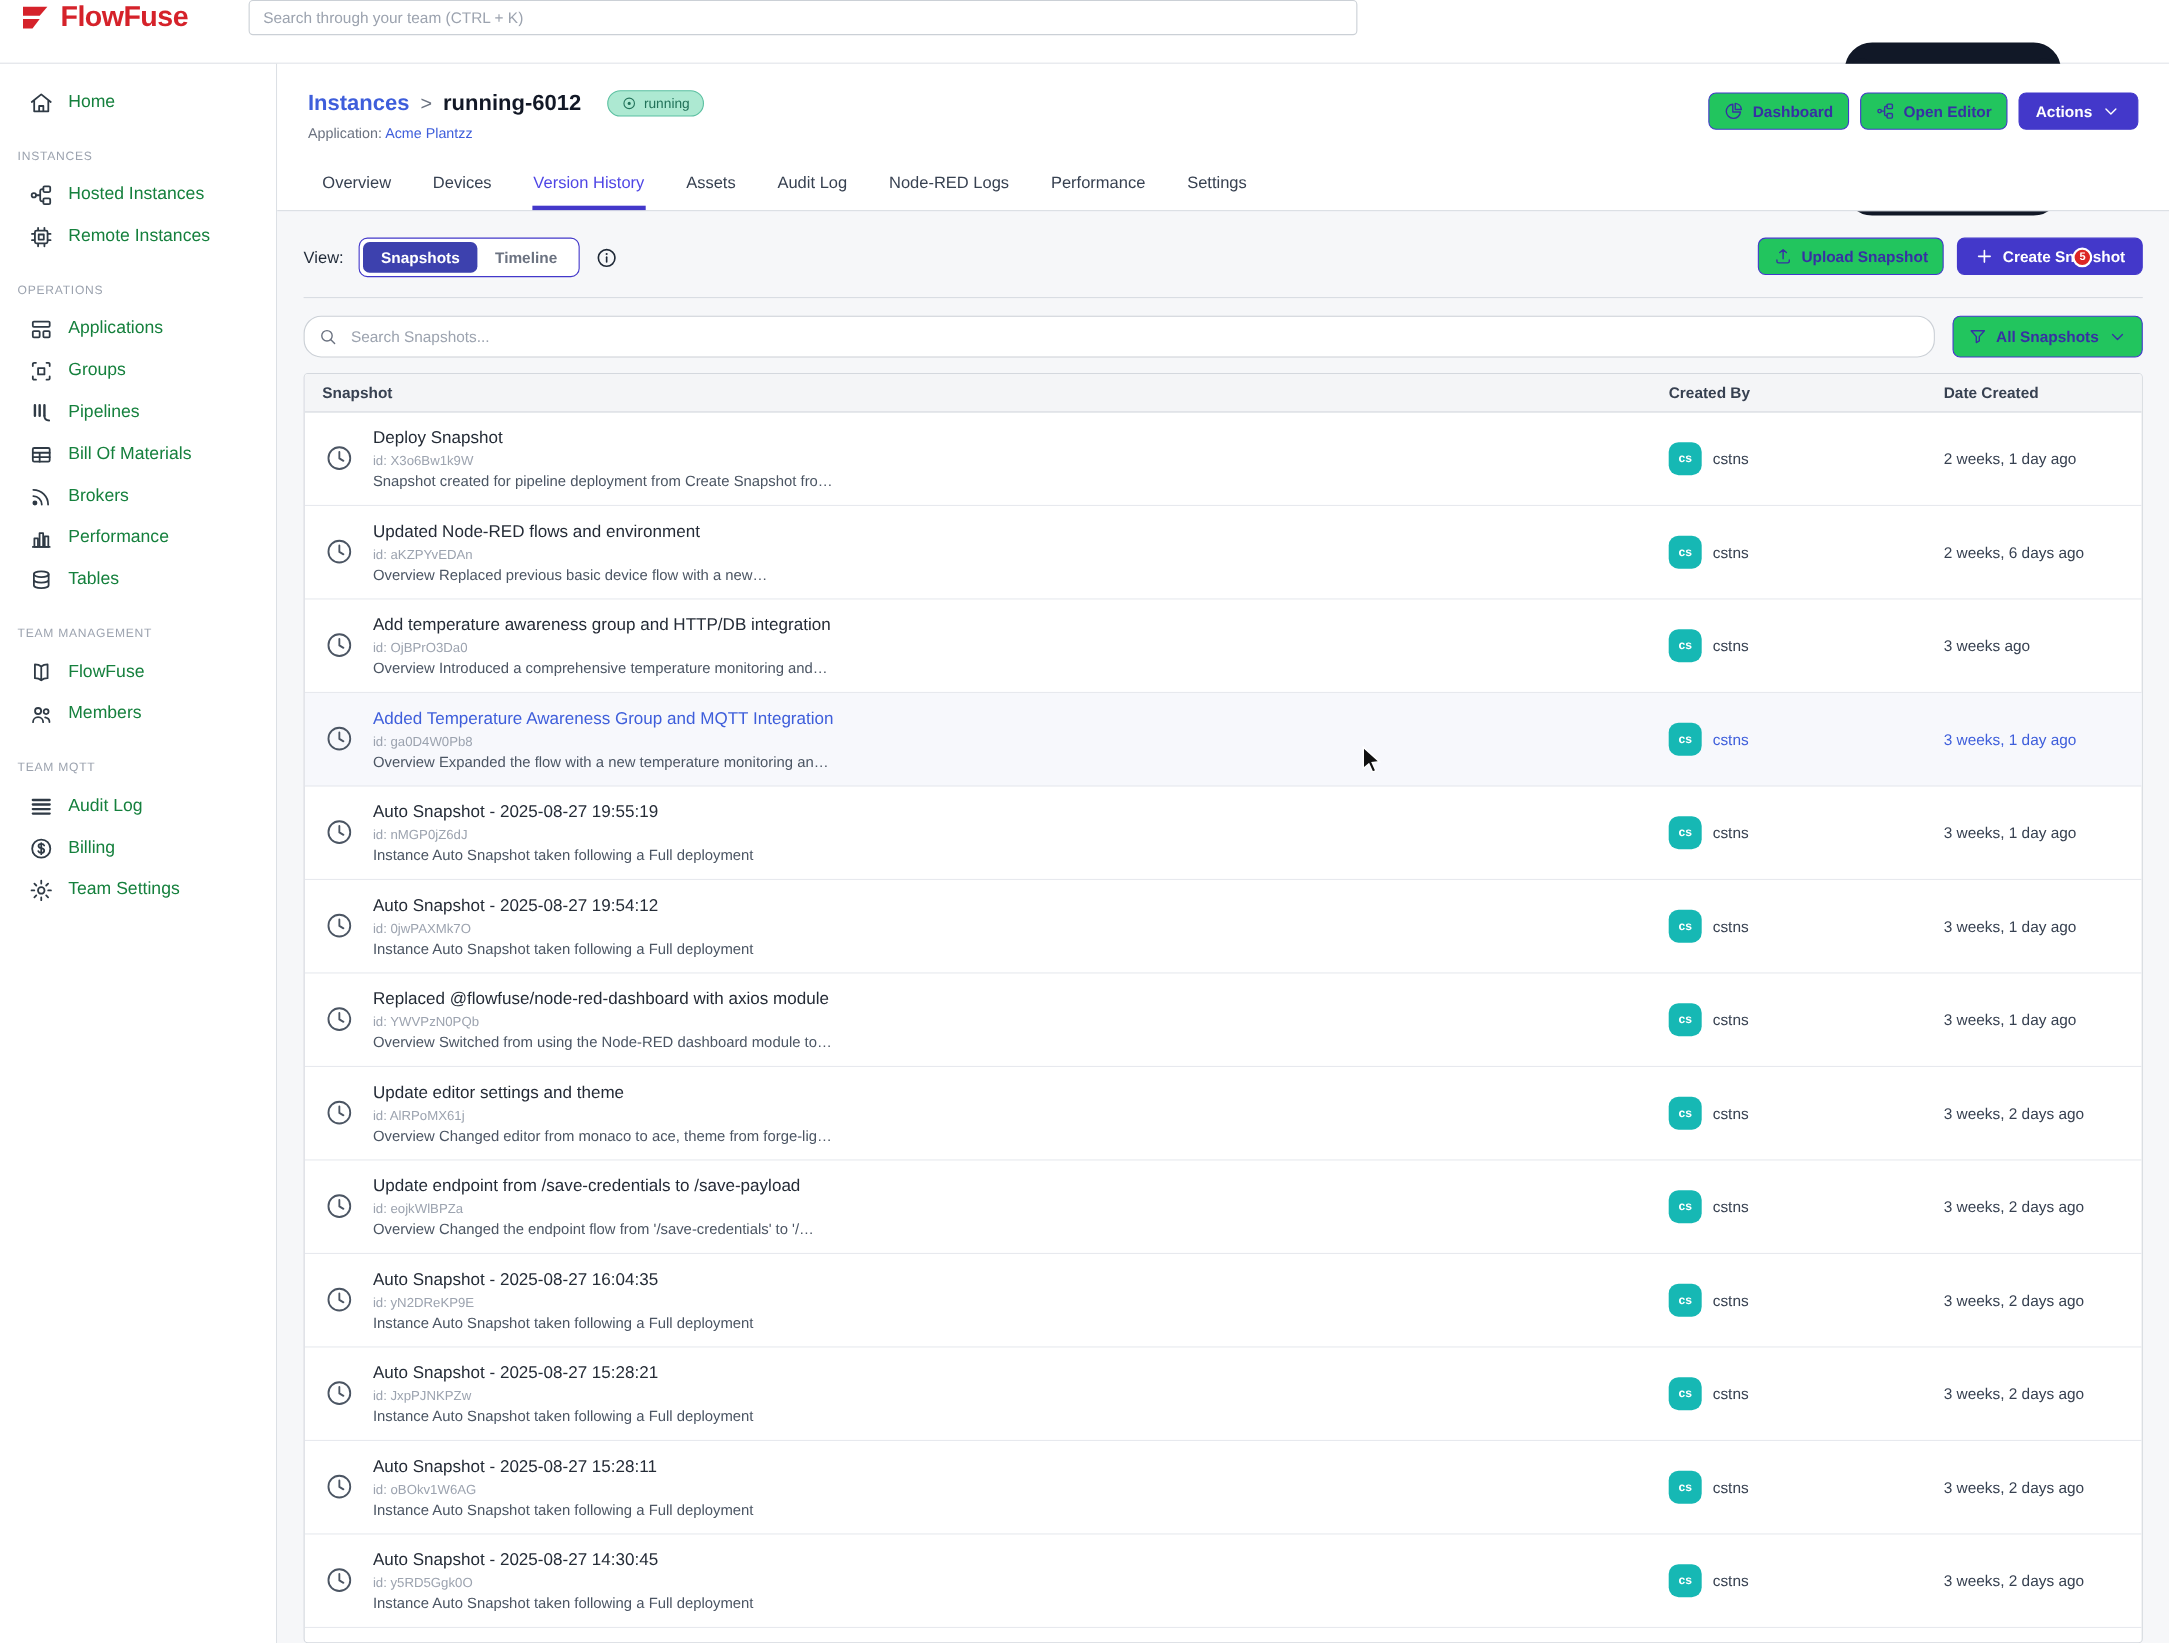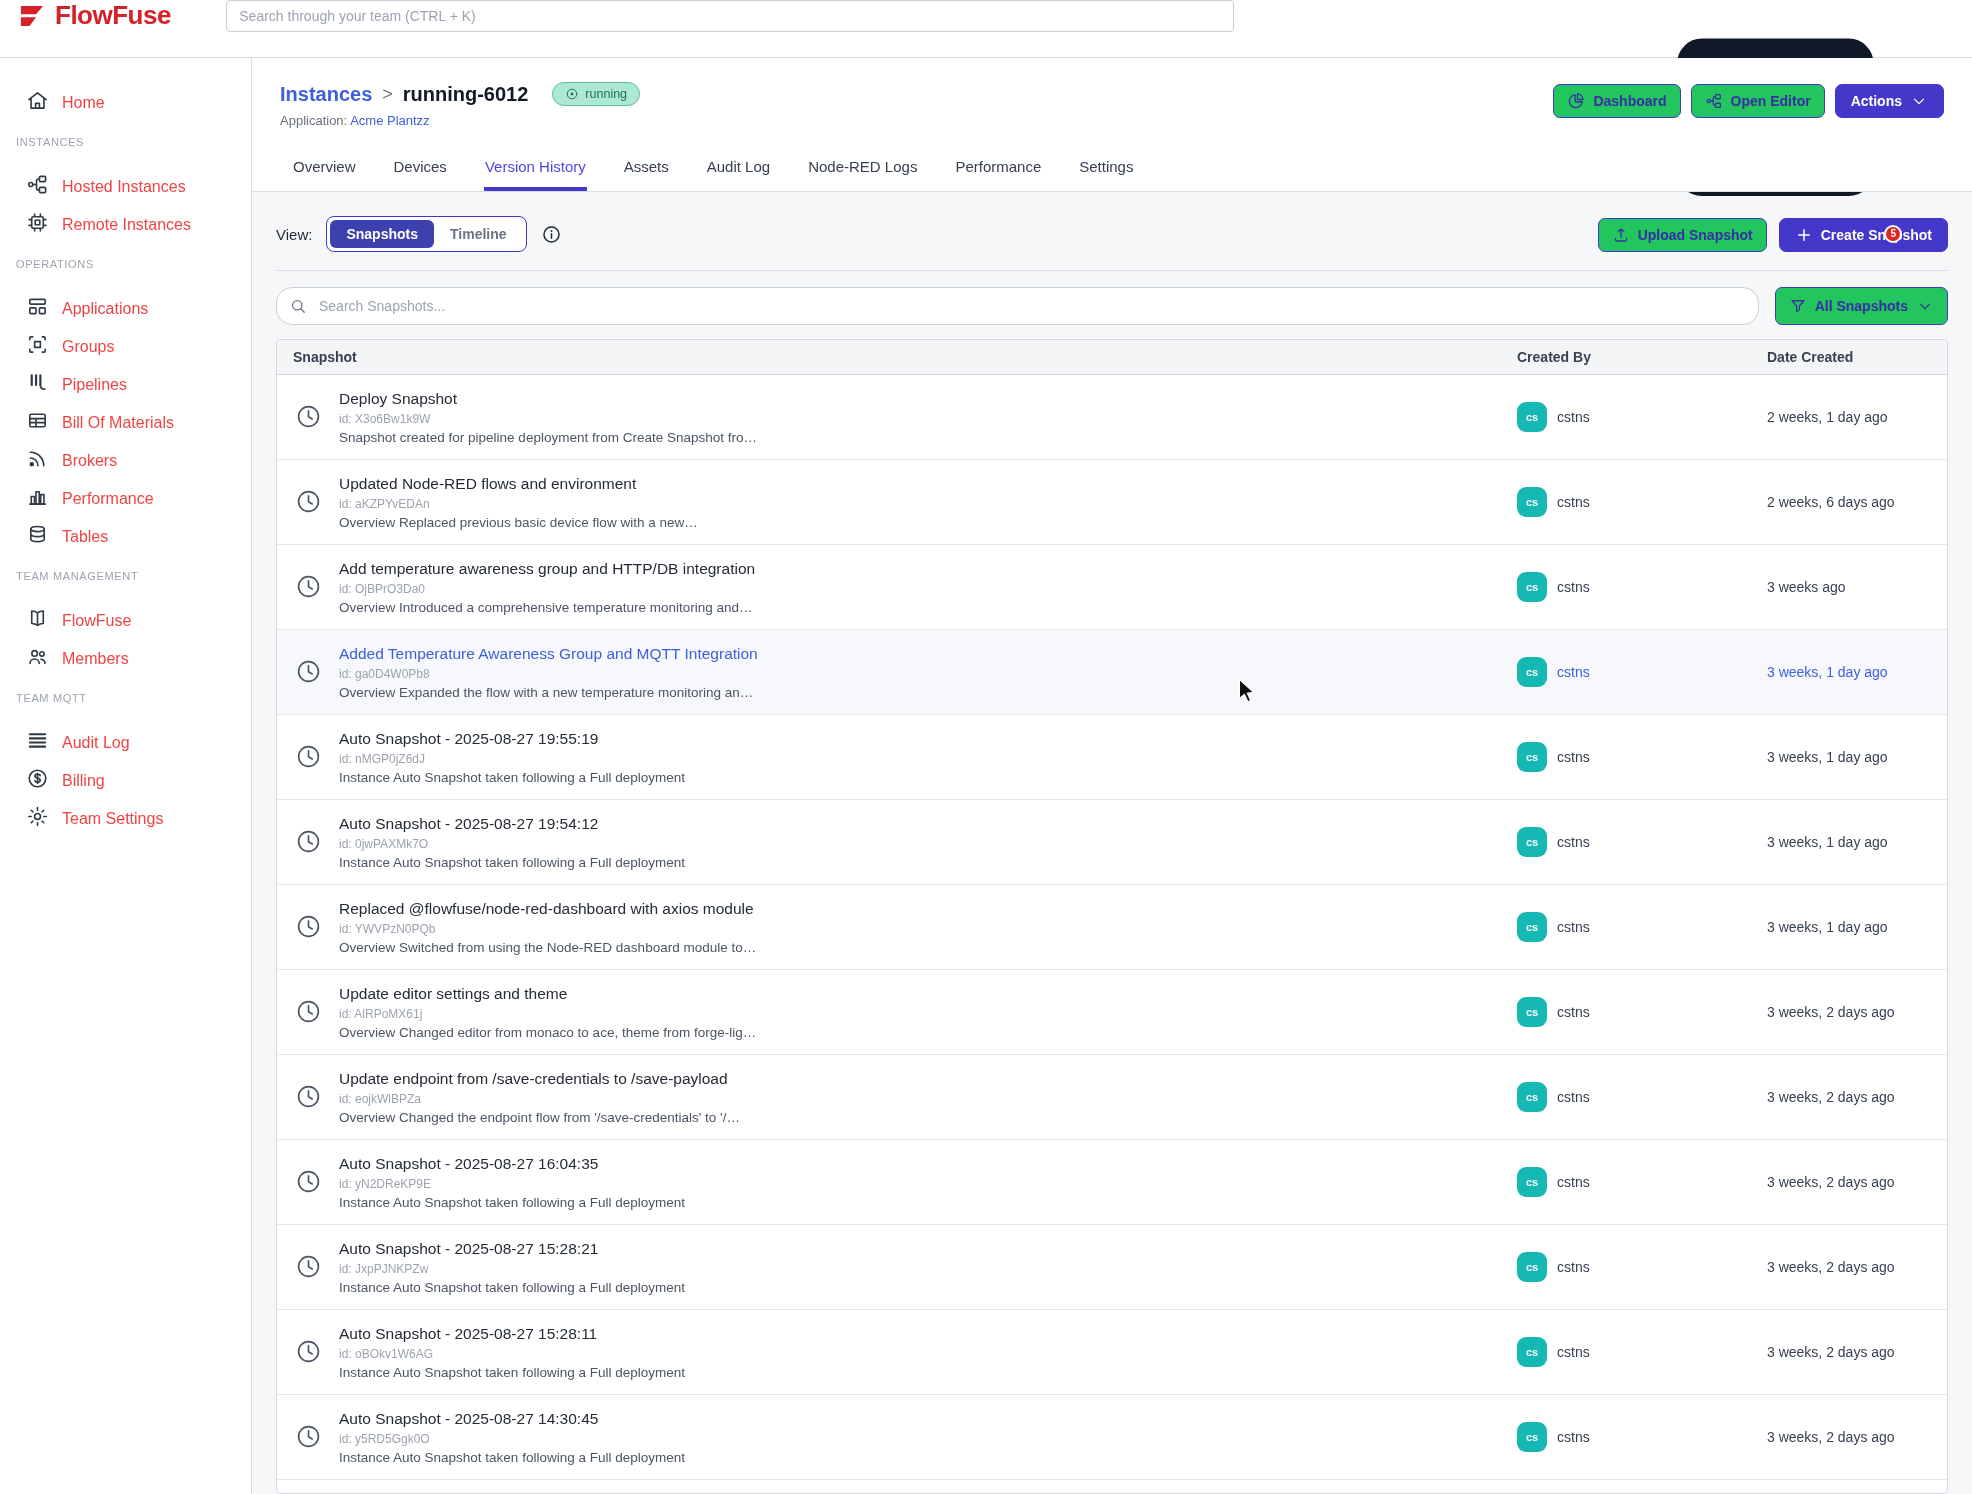--- a/index.html
+++ b/index.html
@@ -41,22 +41,22 @@
   .badge{position:absolute;right:-10px;bottom:-8px;min-width:18px;height:18px;border-radius:50%;
          background:var(--badge_red);color:#fff;font-size:10px;font-weight:700;display:flex;
          align-items:center;justify-content:center;border:2px solid #fff}
   .avatar{width:37px;height:37px;border-radius:10px;background:var(--avatar_teal);color:#fff;
           font-size:13px;font-weight:700;display:flex;align-items:center;justify-content:center;cursor:pointer}
 
   
   .app-body{display:flex;height:1436px}
   .sidebar{width:252px;background:#fff;border-right:1px solid var(--border);padding-top:16px;overflow:hidden;flex:none}
   .side-label{font-size:11px;color:var(--text_muted);letter-spacing:.06em;padding:0 16px;margin:24px 0 10px}
-  .side-item{display:flex;align-items:flex-end;gap:13px;height:38px;padding:0 16px 0 26px;font-size:16px;
-             color:#ef4444;cursor:pointer}
+  .side-item{display:flex;align-items:center;gap:13px;height:38px;padding:0 16px 0 26px;font-size:16px;
+             color:#15803d;cursor:pointer}
   .side-item .ic{width:23px;height:23px;color:#2F3A45;flex:none}
   .main{flex:1;display:flex;flex-direction:column;background:var(--page_bg);min-width:0}
 
   
   .main-header{background:#fff;padding:24px 28px 0;border-bottom:1px solid var(--border);position:relative}
   .crumbs{display:flex;align-items:center;gap:10px}
   .crumb-root{font-size:20px;font-weight:700;color:var(--link_blue);cursor:pointer}
   .crumb-sep{font-size:18px;color:#6B7280}
   .crumb-name{font-size:20px;font-weight:700;color:#121826}
   .status-pill{display:inline-flex;align-items:flex-start;gap:6px;margin-left:14px;padding:4px 12px;
@@ -65,21 +65,21 @@
   .status-pill .ic{width:14px;height:14px}
   .app-line{margin-top:7px;font-size:13px;color:#6B7280}
   .app-line a{color:var(--link_blue);text-decoration:none;cursor:pointer}
   .header-actions{position:absolute;top:26px;right:28px;display:flex;gap:10px}
   .tabs{display:flex;gap:36px;margin-top:20px;padding-left:12px}
   .tab{font-size:15px;color:#374151;padding:10px 1px 12px;border-bottom:4px solid transparent;cursor:pointer}
   .tab.active{color:var(--tab_active);border-bottom-color:var(--indigo)}
 
   
   .content{flex:1;padding:24px 24px 0;display:flex;flex-direction:column;min-height:0}
-  .view-row{display:flex;align-items:flex-end;justify-content:space-between;padding-bottom:18px;
+  .view-row{display:flex;align-items:flex-start;justify-content:space-between;padding-bottom:18px;
             border-bottom:1px solid var(--border)}
   .view-left{display:flex;align-items:center;gap:14px}
   .view-label{font-size:15px;color:var(--text_dark)}
   .seg-group{display:flex;background:#fff;border:1px solid var(--indigo);border-radius:8px;padding:3px;cursor:pointer}
   .seg{padding:6px 16px;font-size:14px;font-weight:700;border-radius:6px;color:#6B7280}
   .seg.active{background:#3D41AE;color:#fff}
   .info-ic{width:21px;height:21px;color:#1F2937;cursor:pointer}
   .view-right{display:flex;gap:12px}
   .search-row{display:flex;gap:16px;margin-top:16px}
   .snap-search{flex:1;position:relative}

